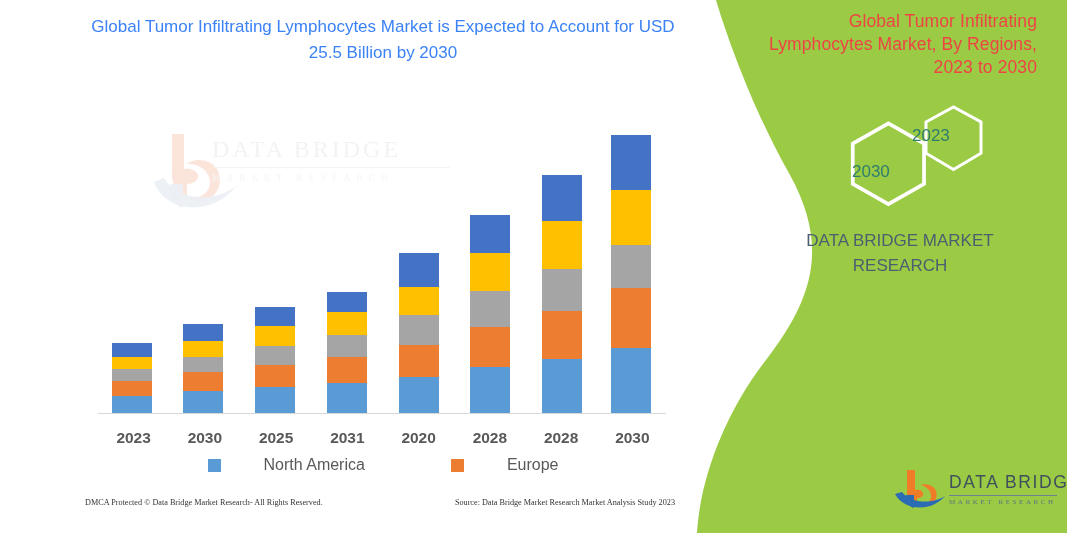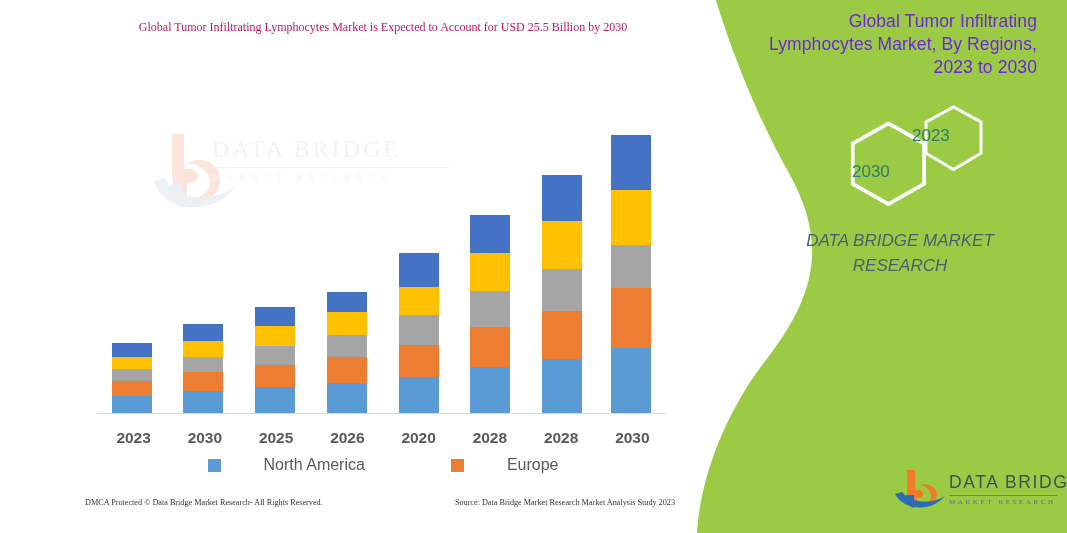--- a/index.html
+++ b/index.html
@@ -30,21 +30,21 @@
     pointer-events: none;
   }
   .green-panel svg { display: block; }
 
   .panel-title {
     position: absolute;
     left: 762px;
     top: 10px;
     width: 275px;
     text-align: right;
-    color: #6d28d9;
+    color: #ef4444;
     font-size: 17.5px;
     line-height: 23px;
     font-family: "Liberation Sans", sans-serif;
     letter-spacing: 0.1px;
   }
 
   .hex-wrap {
     position: absolute;
     left: 826px;
     top: 104px;
@@ -63,21 +63,20 @@
   .panel-brand {
     position: absolute;
     left: 760px;
     top: 228px;
     width: 280px;
     text-align: center;
     color: #4a6070;
     font-size: 17px;
     line-height: 25px;
     font-family: "Liberation Sans", sans-serif;
-    font-style: italic;
   }
 
   
   .brand-logo {
     position: absolute;
     left: 893px;
     top: 468px;
     width: 165px;
     height: 48px;
   }
@@ -107,24 +106,24 @@
     white-space: nowrap;
   }
 
   
   .chart-title {
     position: absolute;
     left: 78px;
     top: 14px;
     width: 610px;
     text-align: center;
-    color: #be185d;
-    font-size: 12px;
+    color: #3b82f6;
+    font-size: 17px;
     line-height: 26px;
-    font-family: Liberation Serif, serif;
+    font-family: Liberation Sans, sans-serif;
   }
 
   .watermark {
     position: absolute;
     left: 150px;
     top: 126px;
     width: 300px;
     height: 150px;
     pointer-events: none;
   }
@@ -335,21 +334,21 @@
           <rect x="611" y="135" width="40" height="55" fill="#4472C4"></rect>
         </g>
       </g>
     <line id="axis-line" x1="98" y1="413.5" x2="666" y2="413.5" stroke="#D9D9D9" stroke-width="1"></line>
   </svg>
 
   <div class="axis-labels" id="axis-labels">
       <div class="tick">2023</div>
       <div class="tick">2030</div>
       <div class="tick">2025</div>
-      <div class="tick">2026</div>
+      <div class="tick">2031</div>
       <div class="tick">2020</div>
       <div class="tick">2028</div>
       <div class="tick">2028</div>
       <div class="tick">2030</div>
     </div>
 
   <div class="legend" id="legend">
       <div class="legend-item">
         <span class="legend-swatch" style="background: rgb(91, 155, 213);"></span>
         <span class="legend-label">North America</span>

